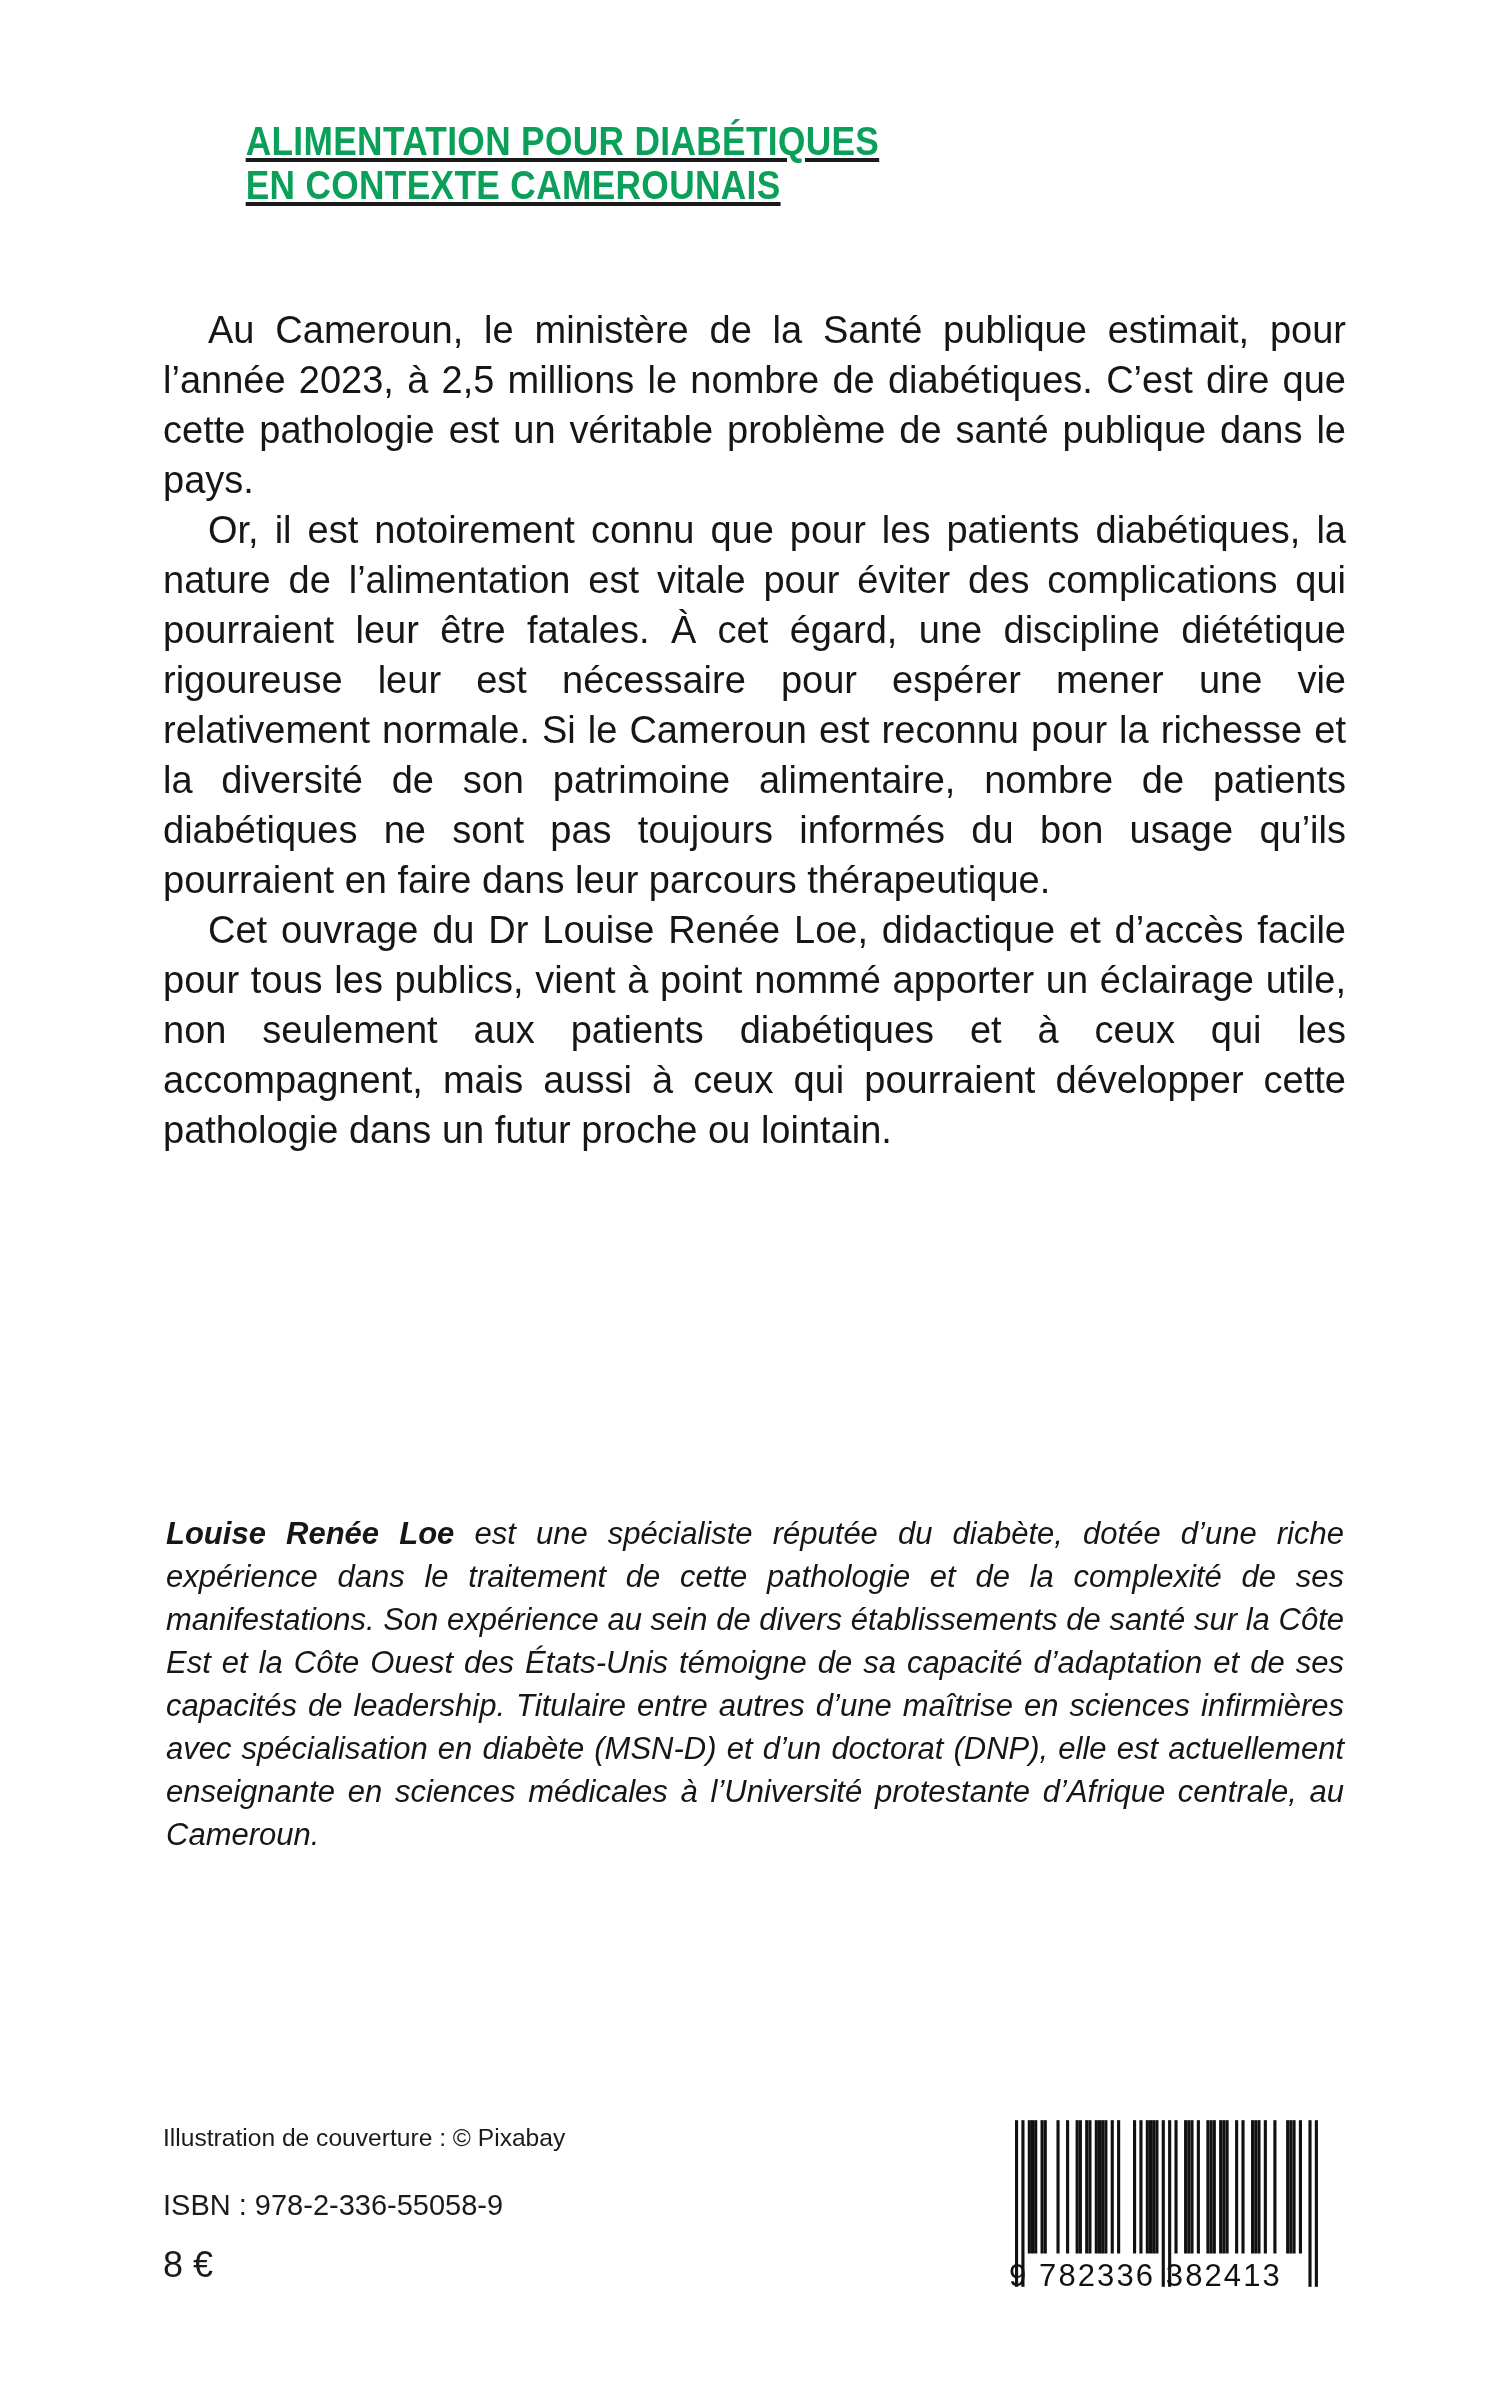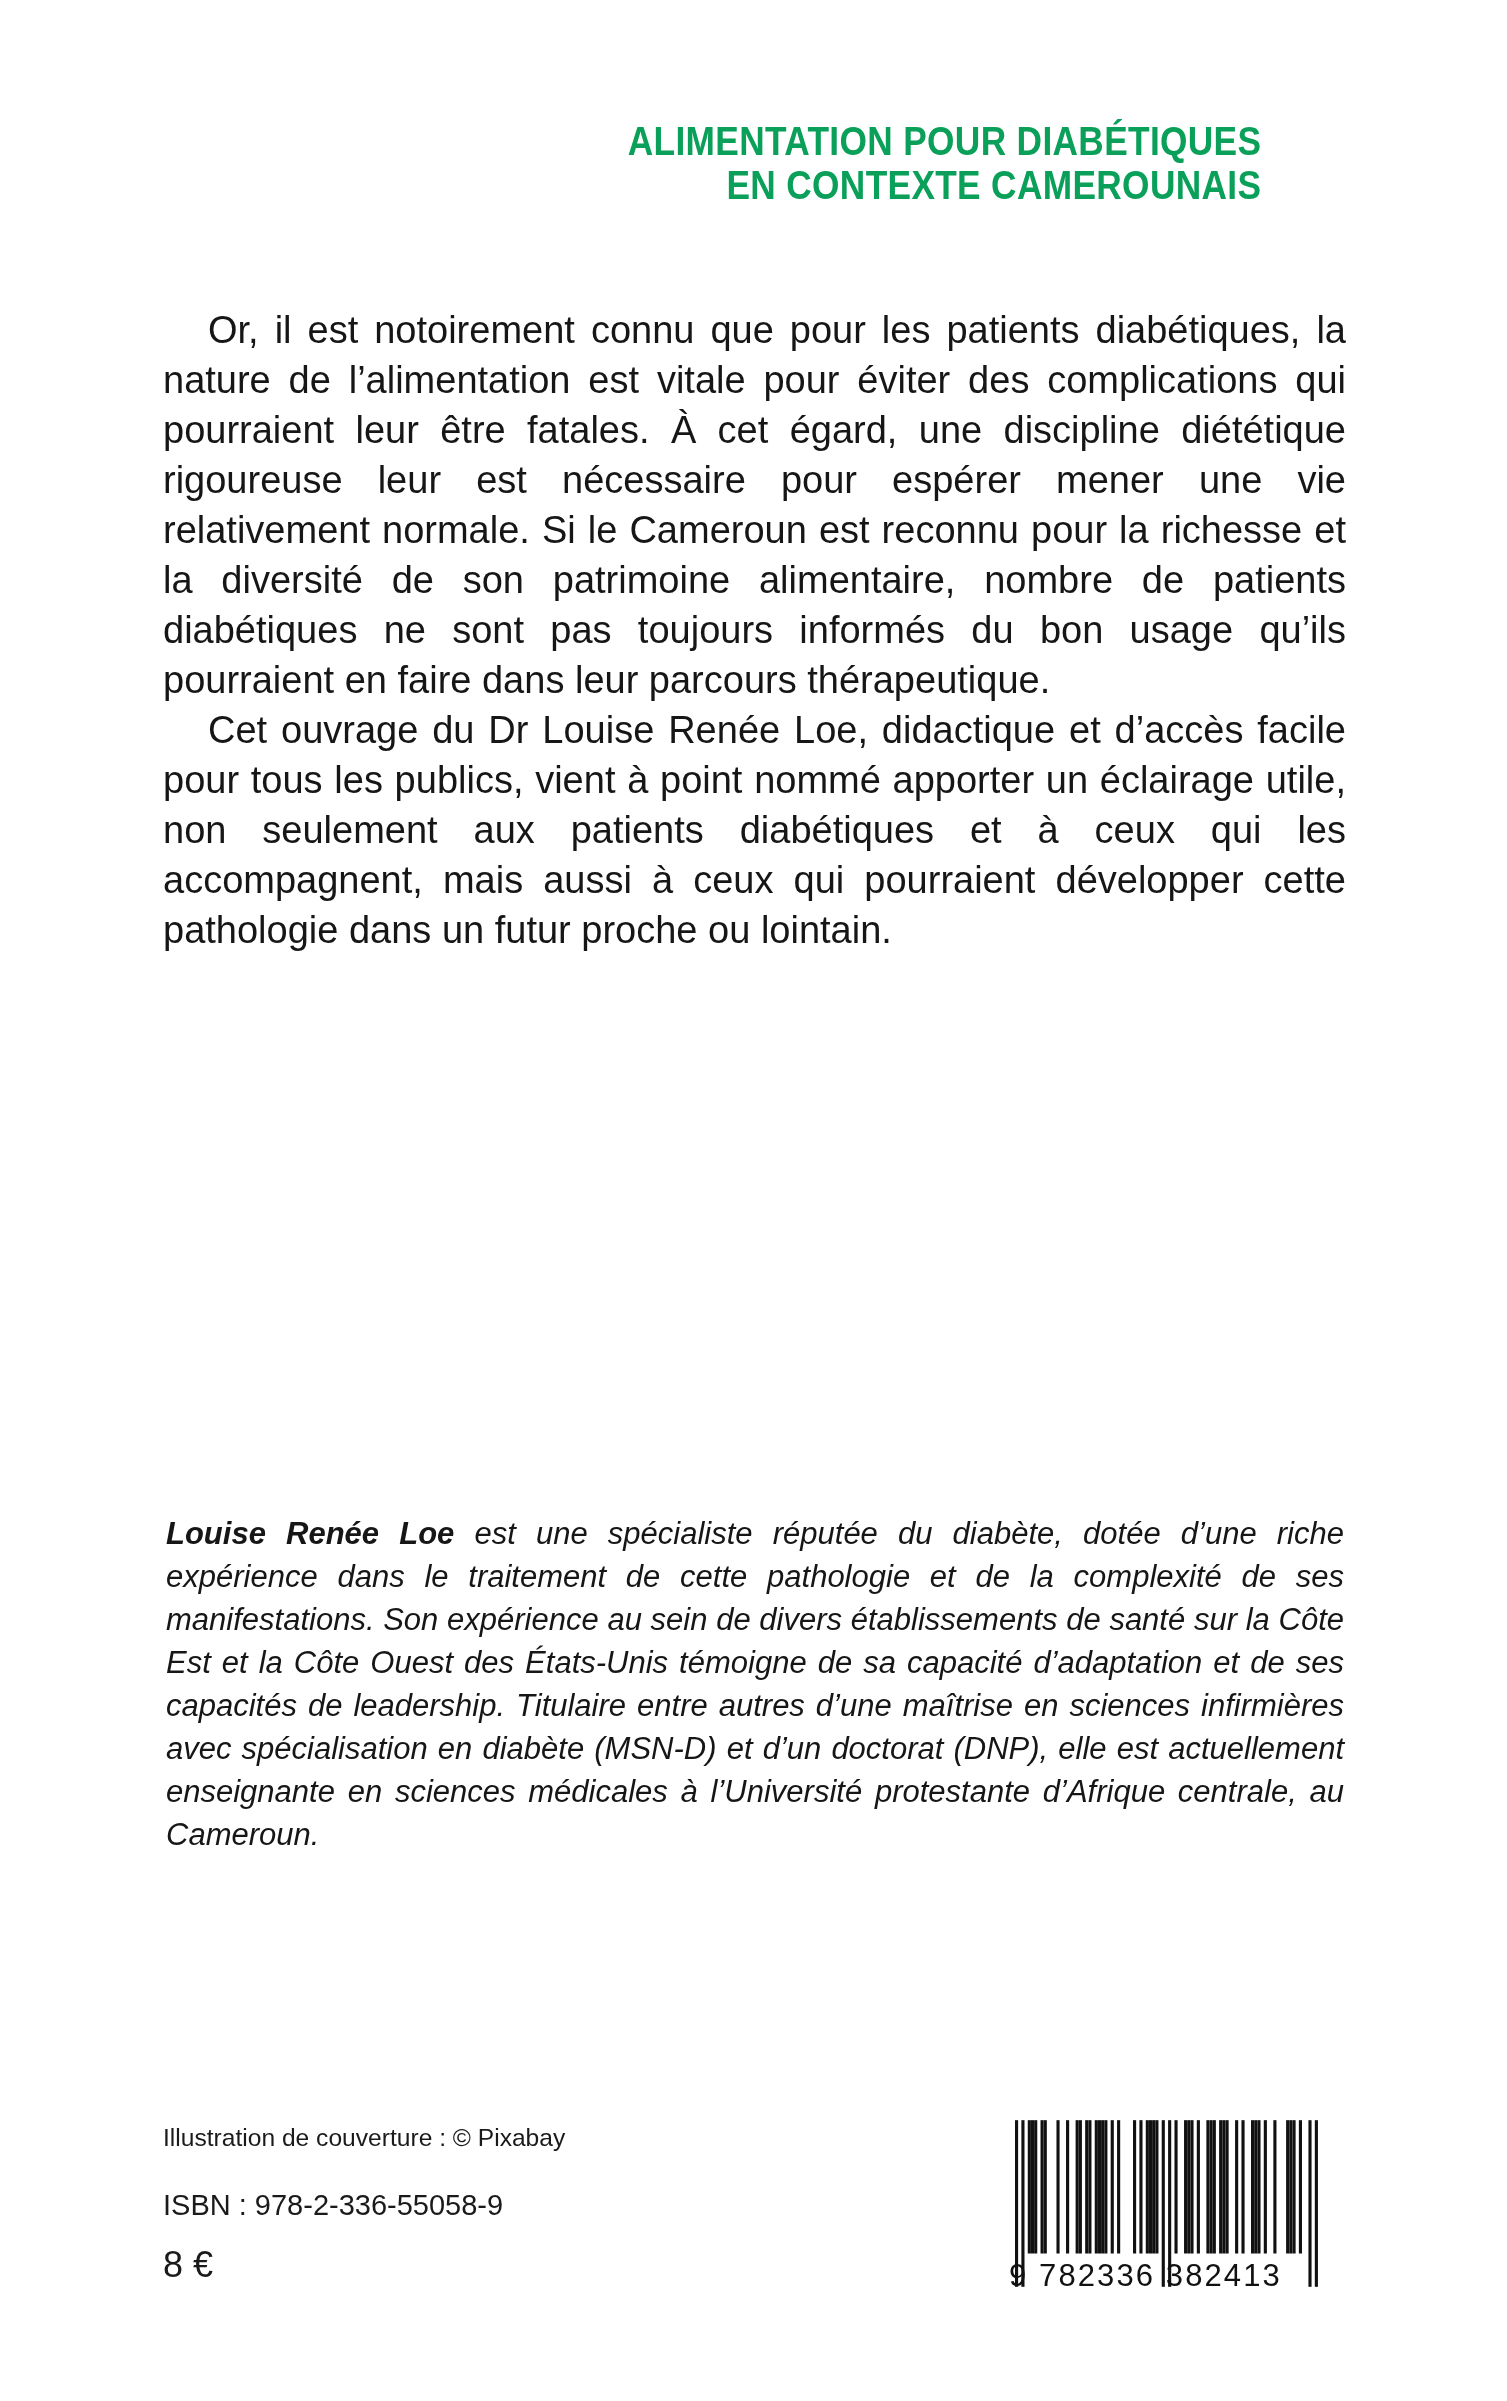--- a/index.html
+++ b/index.html
@@ -19,21 +19,22 @@
     color: #1a1a1a;
     box-sizing: border-box;
   }
 
   
   .title-block {
     position: absolute;
     left: 163px;
     top: 119px;
     width: 1181px;
-    text-align: right;
+    text-align: left;
+    text-decoration: underline;
   }
   .title-line {
     font-family: "Liberation Sans Narrow", "Liberation Sans", sans-serif;
     font-weight: bold;
     font-size: 41px;
     line-height: 44px;
     letter-spacing: 0.4px;
     color: #0BA05A;
     text-transform: uppercase;
     transform: scaleX(0.86);
@@ -141,20 +142,21 @@
 <body>
 
 <div class="page">
 
   <div class="title-block">
     <div class="title-line">ALIMENTATION POUR DIABÉTIQUES</div>
     <div class="title-line">EN CONTEXTE CAMEROUNAIS</div>
   </div>
 
   <div class="body-block">
+    <p class="body-para">Au Cameroun, le ministère de la Santé publique estimait, pour l’année 2023, à 2,5 millions le nombre de diabétiques. C’est dire que cette pathologie est un véritable problème de santé publique dans le pays.</p>
     <p class="body-para">Or, il est notoirement connu que pour les patients diabétiques, la nature de l’alimentation est vitale pour éviter des complications qui pourraient leur être fatales. À cet égard, une discipline diététique rigoureuse leur est nécessaire pour espérer mener une vie relativement normale. Si le Cameroun est reconnu pour la richesse et la diversité de son patrimoine alimentaire, nombre de patients diabétiques ne sont pas toujours informés du bon usage qu’ils pourraient en faire dans leur parcours thérapeutique.</p>
     <p class="body-para">Cet ouvrage du Dr Louise Renée Loe, didactique et d’accès facile pour tous les publics, vient à point nommé apporter un éclairage utile, non seulement aux patients diabétiques et à ceux qui les accompagnent, mais aussi à ceux qui pourraient développer cette pathologie dans un futur proche ou lointain.</p>
   </div>
 
   <div class="bio-block">
     <p class="bio-para"><span class="bio-name">Louise Renée Loe</span><span> est une spécialiste réputée du diabète, dotée d’une riche expérience dans le traitement de cette pathologie et de la complexité de ses manifestations. Son expérience au sein de divers établissements de santé sur la Côte Est et la Côte Ouest des États-Unis témoigne de sa capacité d’adaptation et de ses capacités de leadership. Titulaire entre autres d’une maîtrise en sciences infirmières avec spécialisation en diabète (MSN-D) et d’un doctorat (DNP), elle est actuellement enseignante en sciences médicales à l’Université protestante d’Afrique centrale, au Cameroun.</span></p>
   </div>
 
   <div class="credit-line">Illustration de couverture : © Pixabay</div>
   <div class="isbn-line">ISBN : 978-2-336-55058-9</div>

